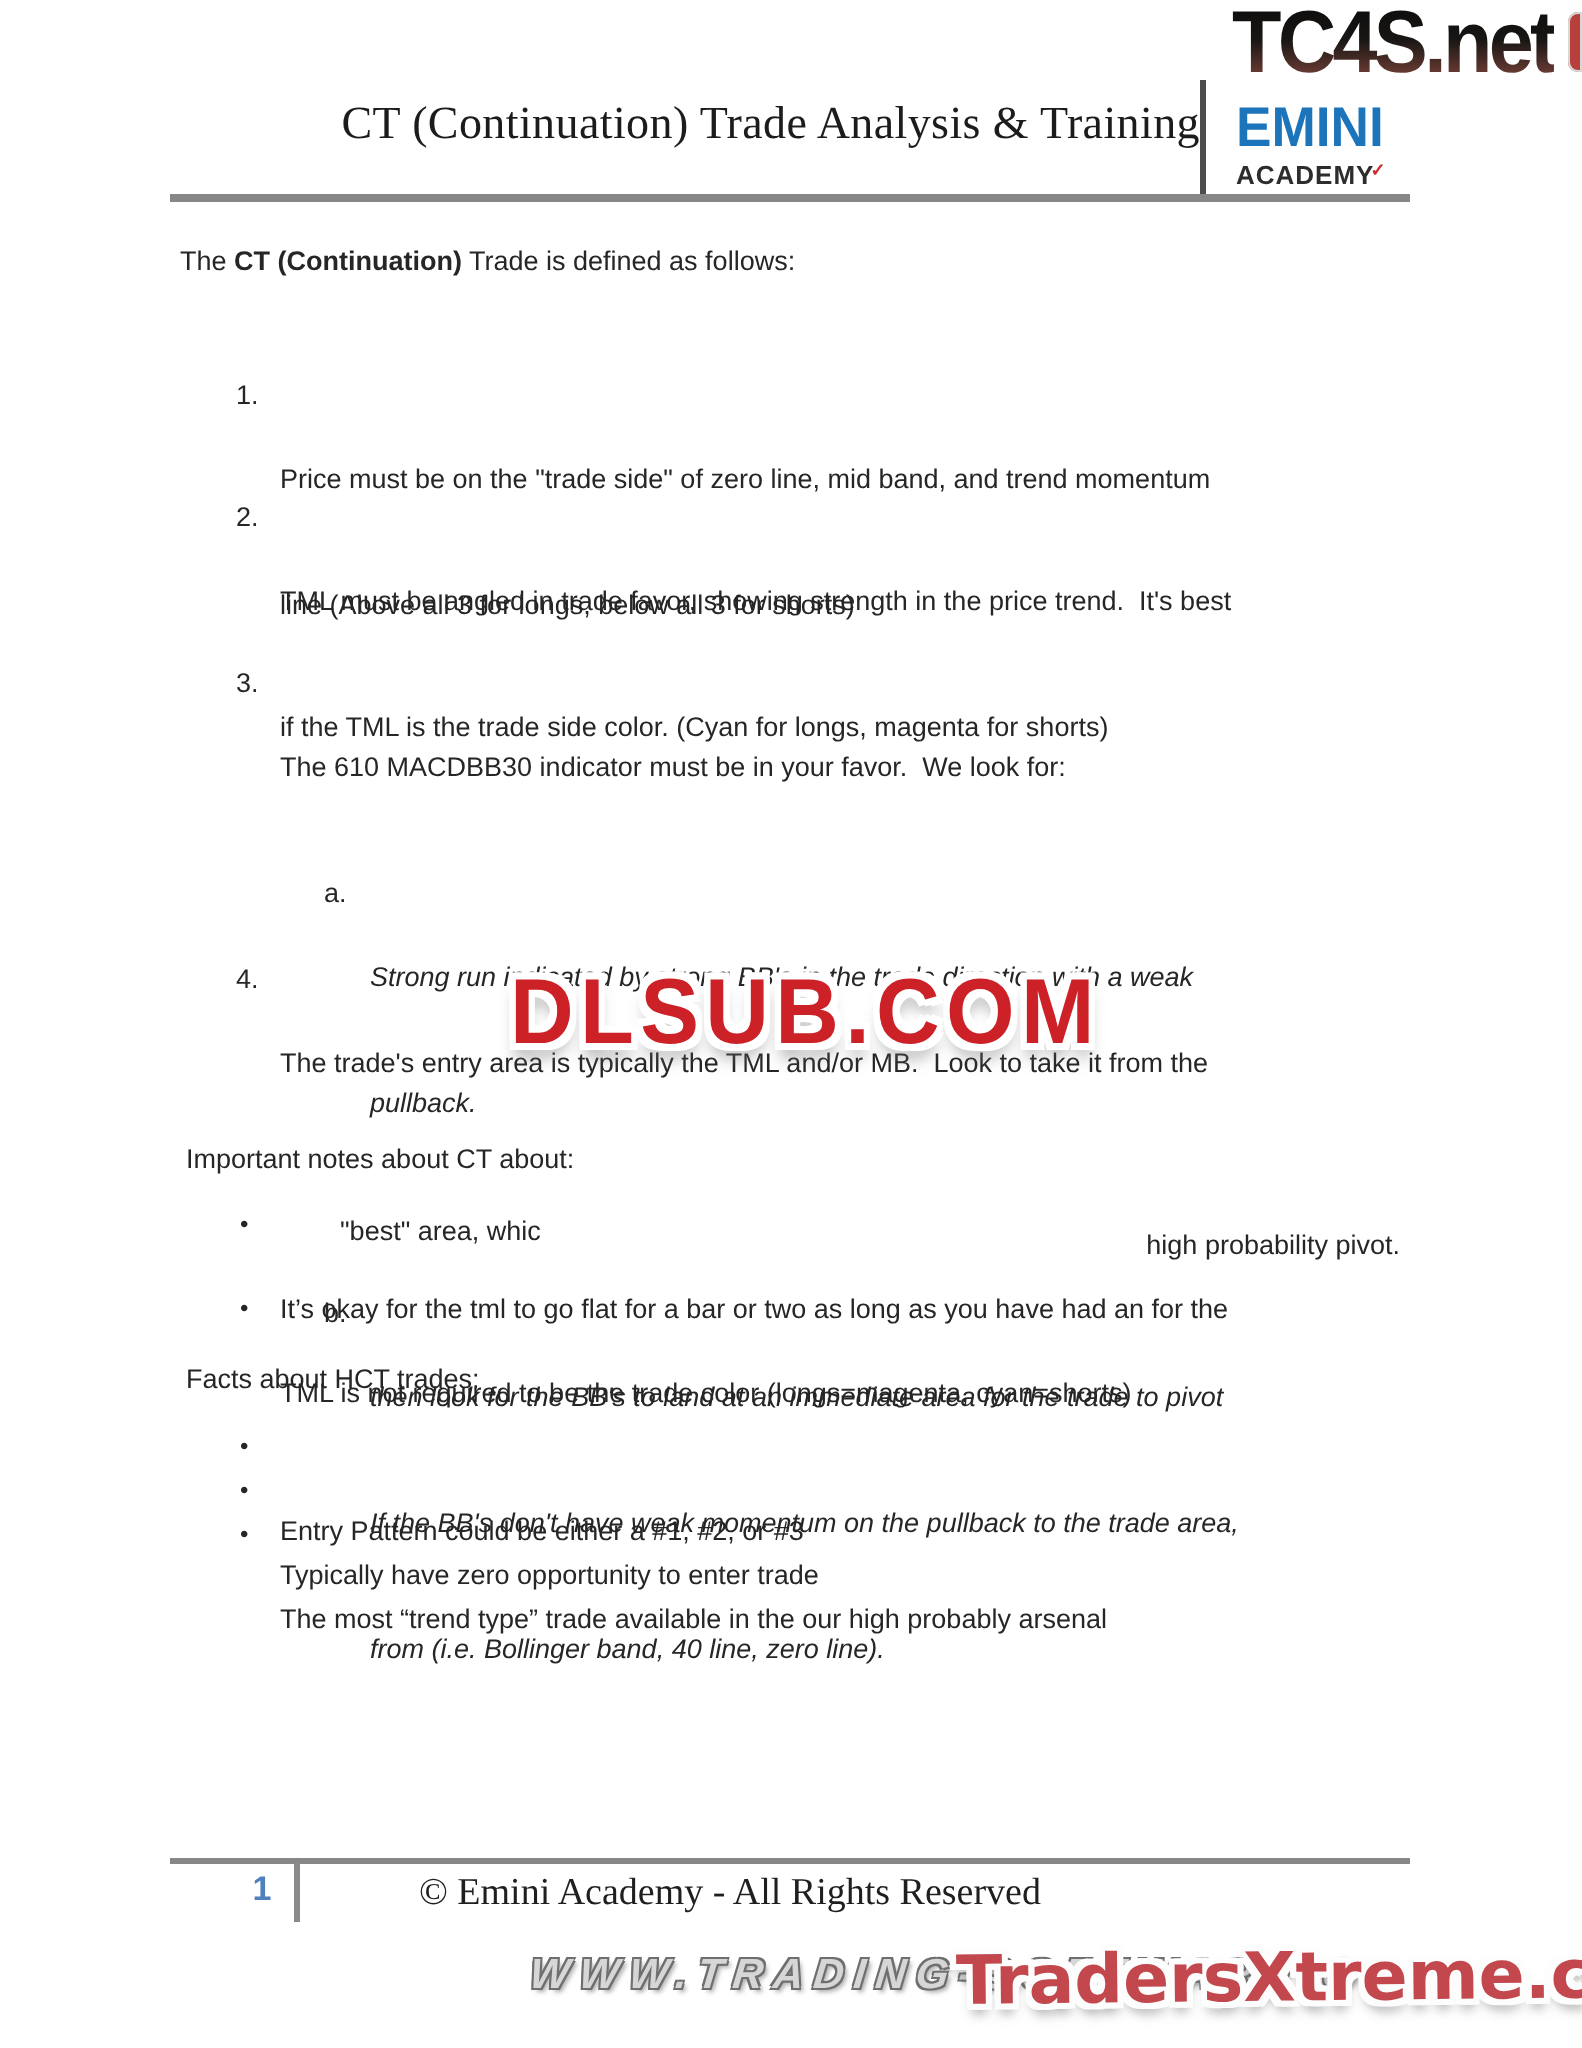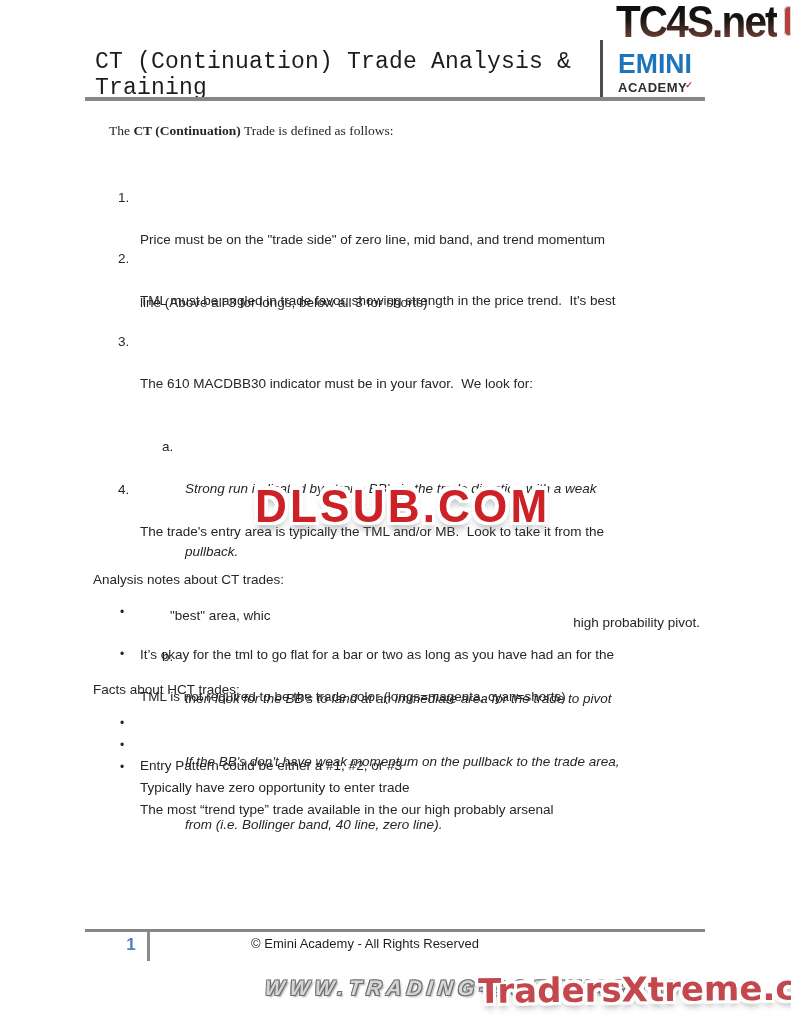--- a/index.html
+++ b/index.html
@@ -4,22 +4,22 @@
 <style>
   html,body{margin:0;padding:0;background:#e8e8e8;}
   .page{
     position:relative;width:791px;height:1024px;background:#ffffff;
     margin:0 auto;overflow:hidden;
     font-family:"Liberation Sans",sans-serif;color:#262626;
   }
   .abs{position:absolute;}
   
   .doc-title{
-    left:95px;top:49px;width:505px;text-align:left;
-    font-family:Liberation Mono, monospace;font-size:23px;color:#1c1c1c;
+    left:95px;top:49px;width:505px;text-align:right;
+    font-family:Liberation Serif, serif;font-size:23px;color:#1c1c1c;
     letter-spacing:.2px;
   }
   .hrule{left:85px;width:620px;background:#878787;}
   .hrule.top{top:97px;height:4px;}
   .hrule.bottom{top:929px;height:3px;}
   .tc4s{
     right:14px;top:0px;line-height:1;
     font-size:44px;font-weight:bold;letter-spacing:-2px;
     transform:scaleX(.92);transform-origin:right top;
     background:linear-gradient(180deg,#0c0c0c 0%,#181614 45%,#8a4a40 100%);
@@ -31,21 +31,21 @@
     left:618px;top:50px;font-size:28px;font-weight:bold;color:#1c75bb;
     line-height:1;transform:scaleX(.95);transform-origin:left top;
   }
   .academy{left:618px;top:81px;font-size:13px;font-weight:bold;color:#2d2d2d;
     letter-spacing:.5px;line-height:1;}
   .academy .redmark{color:#cf2b2b;font-size:9px;vertical-align:top;margin-left:-2px;}
   .red-sliver{right:0;top:6px;width:7px;height:30px;background:#b8403c;
     border-radius:5px 0 0 5px;box-shadow:0 0 0 1px #d7d7d7 inset;}
   
   .bodytext{font-size:13.5px;line-height:21px;white-space:pre-wrap;}
-  .intro{left:109px;top:120px;width:600px;font-family:Liberation Serif, serif;}
+  .intro{left:90px;top:120px;width:600px;}
   .b{font-weight:bold;}
   .li-row{left:118px;display:flex;}
   .li-marker{width:22px;flex:0 0 22px;}
   .li-body{width:565px;}
   .sub-row{display:flex;margin-left:22px;}
   .sub-marker{width:23px;flex:0 0 23px;}
   .sub-body{width:500px;font-style:italic;}
   .item1{top:187px;}
   .item2{top:248px;}
   .item3{top:331px;}
@@ -88,21 +88,21 @@
     text-shadow:
       -3px -3px 0 #fdfdfd,3px -3px 0 #fdfdfd,-3px 3px 0 #fdfdfd,3px 3px 0 #fdfdfd,
       -3px 0 0 #fdfdfd,3px 0 0 #fdfdfd,0 -3px 0 #fdfdfd,0 3px 0 #fdfdfd,
       0 5px 6px rgba(100,100,100,.6);
   }
   
   .page-num{left:120px;top:935px;width:22px;text-align:center;
     font-size:17px;font-weight:bold;color:#4f81bd;}
   .page-num-bar{left:147px;top:931px;width:3px;height:30px;background:#8a8a8a;}
   .copyright{left:85px;top:936px;width:560px;text-align:center;
-    font-size:13px;color:#1f1f1f;}
+    font-size:19px;color:#1f1f1f;font-family:Liberation Serif, serif;}
 </style>
 </head>
 <body>
 
 <div class="page">
 
   <div class="abs doc-title">CT (Continuation) Trade Analysis &amp; Training</div>
   <div class="abs tc4s">TC4S.net</div>
   <div class="abs logo-vline"></div>
   <div class="abs emini">EMINI</div>
@@ -117,20 +117,21 @@
     <div class="li-body">
       <div>Price must be on the "trade side" of zero line, mid band, and trend momentum</div>
       <div>line (Above all 3 for longs, below all 3 for shorts)</div>
     </div>
   </div>
 
   <div class="abs bodytext li-row item2">
     <div class="li-marker">2.</div>
     <div class="li-body">
       <div>TML must be angled in trade favor, showing strength in the price trend.  It's best</div>
+      <div>if the TML is the trade side color. (Cyan for longs, magenta for shorts)</div>
     </div>
   </div>
 
   <div class="abs bodytext li-row item3">
     <div class="li-marker">3.</div>
     <div class="li-body">
       <div>The 610 MACDBB30 indicator must be in your favor.  We look for:</div>
       <div class="sub-row">
         <div class="sub-marker">a.</div>
         <div class="sub-body">
@@ -155,21 +156,21 @@
       <div>The trade's entry area is typically the TML and/or MB.  Look to take it from the</div>
       <div class="split-line">
         <span>"best" area, whic</span>
         <span class="tail">high probability pivot.</span>
       </div>
     </div>
   </div>
 
   <div class="abs wm-dlsub">DLSUB.COM</div>
 
-  <div class="abs bodytext sec-heading notes-heading">Analysis notes about CT trades:</div>
+  <div class="abs bodytext sec-heading notes-heading">Important notes about CT about:</div>
 
   <div class="abs bodytext bullet-row nb1">
     <div class="bullet-glyph">•</div>
     <div class="bullet-body">
       <div>It’s okay for the tml to go flat for a bar or two as long as you have had an for the</div>
     </div>
   </div>
   <div class="abs bodytext bullet-row nb2">
     <div class="bullet-glyph">•</div>
     <div class="bullet-body">

